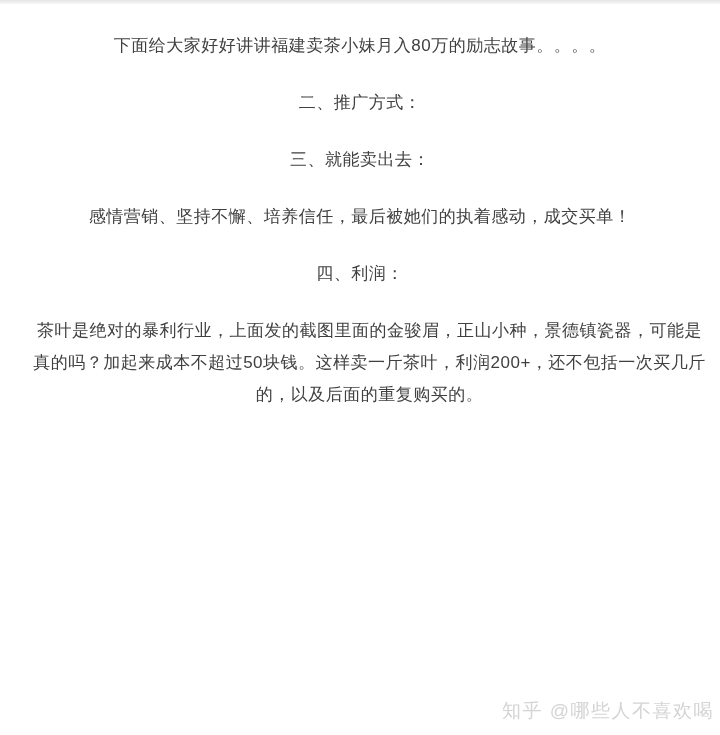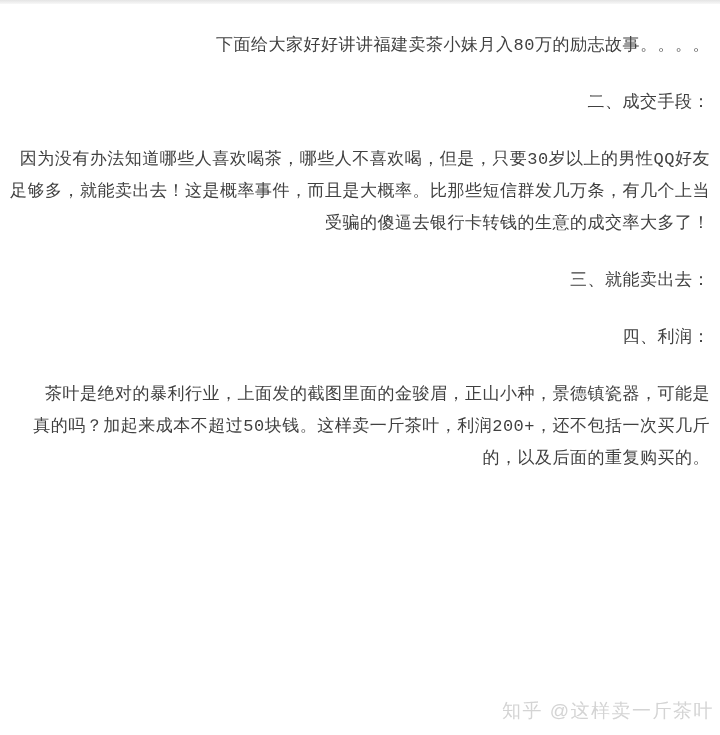--- a/index.html
+++ b/index.html
@@ -23,23 +23,22 @@
   }
   .article {
     position: absolute;
     top: 0; left: 0;
     width: 700px;
     padding: 30px 10px 8px 10px;
     color: #404040;
     font-size: 17px;
     line-height: 32px;
     letter-spacing: 0.5px;
-    text-align: right;
+    text-align: center;
     word-break: break-all;
-    font-family: Liberation Mono, monospace;
   }
   .article p {
     margin: 0 0 25px 0;
   }
   .article p:last-child {
     margin-bottom: 0;
     margin-left: 19px;
   }
   .watermark {
     position: absolute;
@@ -53,20 +52,20 @@
     user-select: none;
   }
 </style>
 </head>
 <body>
 
 <div class="top-edge"></div>
 
 <div class="article">
   <p>下面给大家好好讲讲福建卖茶小妹月入80万的励志故事。。。。</p>
-  <p>二、成交手段：</p>
-  <p>因为没有办法知道哪些人喜欢喝茶，哪些人不喜欢喝，但是，只要30岁以上的男性QQ好友足够多，就能卖出去！这是概率事件，而且是大概率。比那些短信群发几万条，有几个上当受骗的傻逼去银行卡转钱的生意的成交率大多了！</p>
+  <p>二、推广方式：</p>
   <p>三、就能卖出去：</p>
+  <p>感情营销、坚持不懈、培养信任，最后被她们的执着感动，成交买单！</p>
   <p>四、利润：</p>
   <p>茶叶是绝对的暴利行业，上面发的截图里面的金骏眉，正山小种，景德镇瓷器，可能是真的吗？加起来成本不超过50块钱。这样卖一斤茶叶，利润200+，还不包括一次买几斤的，以及后面的重复购买的。</p>
 </div>
 
-<div class="watermark">知乎 @这样卖一斤茶叶</div>
+<div class="watermark">知乎 @哪些人不喜欢喝</div>
 
 </body></html>

